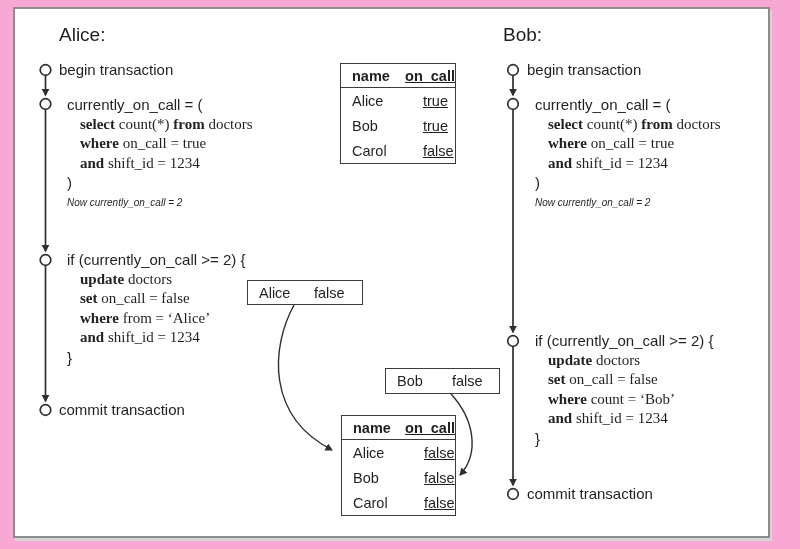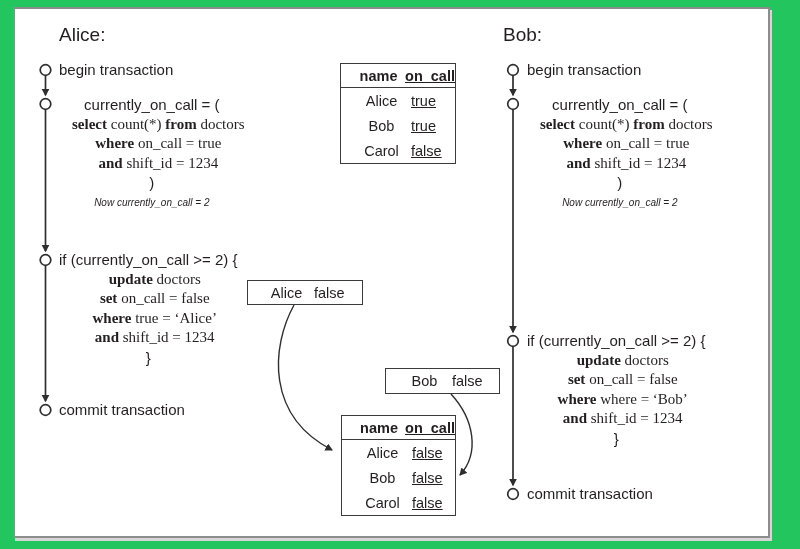--- a/index.html
+++ b/index.html
@@ -1,39 +1,38 @@
 <!DOCTYPE html>
 <html><head>
 <meta charset="utf-8">
 <style>
   html,body{margin:0;padding:0;background:#ffffff;}
   #stage{
-    position:relative;width:800px;height:549px;background:#22c55e;
+    position:relative;width:800px;height:549px;background:#f9a8d4;
     font-family:"Liberation Sans","DejaVu Sans",sans-serif;color:#231f20;
     overflow:hidden;
-    text-align:center;
   }
   #frame{
     position:absolute;left:13px;top:7px;width:753px;height:527px;
     border:2px solid #8d8d8d;background:#ffffff;
     box-shadow:2px 3px 0 #d6d6d6;
   }
   #arrow-layer{position:absolute;left:0;top:0;width:800px;height:549px;pointer-events:none;z-index:2;}
   .txt{position:absolute;z-index:3;}
   .title{font-size:19px;line-height:22px;}
   .codeblock{font-size:15px;line-height:19.6px;white-space:nowrap;}
-  .cl{white-space:nowrap;}
+  .cl{white-space:nowrap;margin-left:8px;}
   .cl.ind{padding-left:13px;font-family:Liberation Serif, serif;}
   .cl.note{font-style:italic;font-size:10px;}
   .kw{font-weight:bold;}
   .dtable{
     position:absolute;z-index:3;background:#fff;border:1.5px solid #3b3b3b;
     font-size:14.5px;
   }
-  .trow{display:flex;align-items:center;height:25px;}
+  .trow{display:flex;align-items:center;height:25px;gap:12px;}
   .trow.thead{font-weight:bold;border-bottom:1.5px solid #3b3b3b;height:23px;}
   .tc{display:inline-block;}
   .tc:first-child{padding-left:11px;width:59px;}
   .tc:nth-child(2){padding-left:0;text-decoration:underline;}
   .ubox{
     position:absolute;z-index:3;background:#fff;border:1.5px solid #3b3b3b;
     font-size:14.5px;display:flex;align-items:center;
   }
   .ubox .uname{padding-left:11px;width:55px;}
 </style>
@@ -81,41 +80,41 @@
       <div class="cl ind"><span class="kw">select</span><span> count(*) </span><span class="kw">from</span><span> doctors</span></div>
       <div class="cl ind"><span class="kw">where</span><span> on_call = true</span></div>
       <div class="cl ind"><span class="kw">and</span><span> shift_id = 1234</span></div>
       <div class="cl"><span>)</span></div>
       <div class="cl note"><span>Now currently_on_call = 2</span></div>
     </div>
   <div class="txt codeblock" style="left:59px;top:250px;">
       <div class="cl"><span>if (currently_on_call &gt;= 2) {</span></div>
       <div class="cl ind"><span class="kw">update</span><span> doctors</span></div>
       <div class="cl ind"><span class="kw">set</span><span> on_call = false</span></div>
-      <div class="cl ind"><span class="kw">where</span><span> true = ‘Alice’</span></div>
+      <div class="cl ind"><span class="kw">where</span><span> from = ‘Alice’</span></div>
       <div class="cl ind"><span class="kw">and</span><span> shift_id = 1234</span></div>
       <div class="cl"><span>}</span></div>
     </div>
   <div class="txt codeblock" style="left:59px;top:400px;">commit transaction</div>
 
   <div class="txt title" style="left:503px;top:24px;">Bob:</div>
   <div class="txt codeblock" style="left:527px;top:60px;">begin transaction</div>
   <div class="txt codeblock" style="left:527px;top:95px;">
       <div class="cl"><span>currently_on_call = (</span></div>
       <div class="cl ind"><span class="kw">select</span><span> count(*) </span><span class="kw">from</span><span> doctors</span></div>
       <div class="cl ind"><span class="kw">where</span><span> on_call = true</span></div>
       <div class="cl ind"><span class="kw">and</span><span> shift_id = 1234</span></div>
       <div class="cl"><span>)</span></div>
       <div class="cl note"><span>Now currently_on_call = 2</span></div>
     </div>
   <div class="txt codeblock" style="left:527px;top:331px;">
       <div class="cl"><span>if (currently_on_call &gt;= 2) {</span></div>
       <div class="cl ind"><span class="kw">update</span><span> doctors</span></div>
       <div class="cl ind"><span class="kw">set</span><span> on_call = false</span></div>
-      <div class="cl ind"><span class="kw">where</span><span> where = ‘Bob’</span></div>
+      <div class="cl ind"><span class="kw">where</span><span> count = ‘Bob’</span></div>
       <div class="cl ind"><span class="kw">and</span><span> shift_id = 1234</span></div>
       <div class="cl"><span>}</span></div>
     </div>
   <div class="txt codeblock" style="left:527px;top:484px;">commit transaction</div>
 
   <div class="dtable" style="left:340px;top:63px;width:114px;">
       <div class="trow thead">
         <span class="tc">name</span>
         <span class="tc">on_call</span>
       </div>

